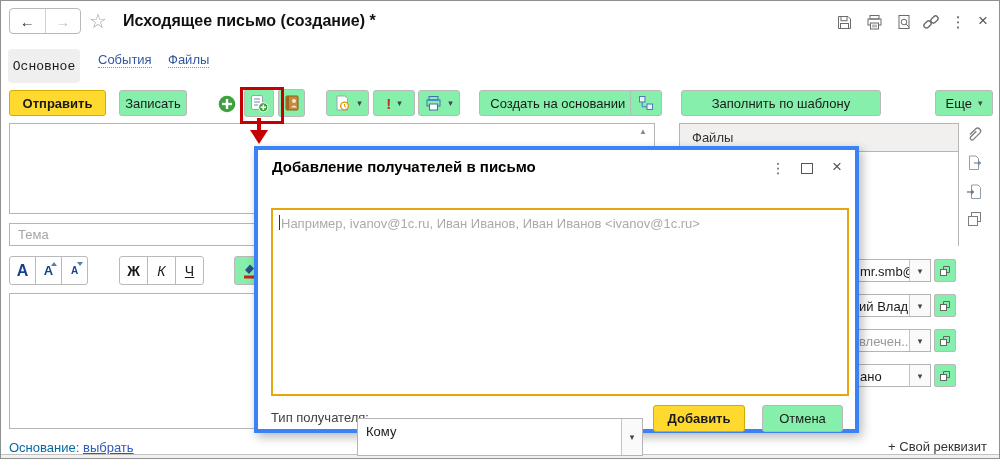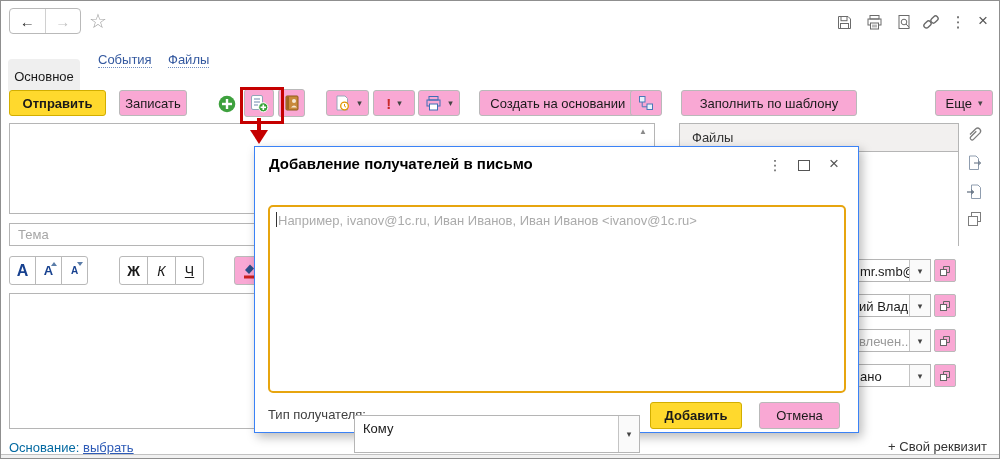--- a/index.html
+++ b/index.html
@@ -4,21 +4,21 @@
 <style>
   html,body{margin:0;padding:0;background:#e9e9e9;}
   .window{
     position:relative;width:1000px;height:459px;background:#fff;
     border:1px solid #8f8f8f;box-sizing:border-box;overflow:hidden;
     font-family:"Liberation Sans",sans-serif;font-size:13px;color:#1a1a1a;
   }
   .abs{position:absolute;box-sizing:border-box;}
   .btn{
     position:absolute;box-sizing:border-box;display:flex;align-items:center;justify-content:center;
-    height:26px;background:#f9a8d4;border:1px solid #b9b9b9;border-radius:3px;cursor:pointer;
+    height:26px;background:#86efac;border:1px solid #b9b9b9;border-radius:3px;cursor:pointer;
     font-size:13px;color:#1a1a1a;white-space:nowrap;
   }
   .btn-yellow{background:#ffd92d;border-color:#d2ae00;font-weight:700;}
   .icn{position:absolute;display:flex;align-items:center;justify-content:center;cursor:pointer;}
   .fieldbox{position:absolute;background:#fff;border:1px solid #b5b5b5;box-sizing:border-box;}
   .tab-link{position:absolute;color:#33589f;cursor:pointer;border-bottom:1px dotted #6f8cc0;line-height:15px;}
   .tab-active{
     position:absolute;background:#efefef;border-radius:4px;display:flex;align-items:center;justify-content:center;
   }
   .ddarrow{font-size:9px;color:#444;margin-left:6px;line-height:1;}
@@ -31,25 +31,25 @@
     width:27px;height:29px;border:1px solid #b9b9b9;margin-left:-1px;background:#fff;
     display:flex;align-items:center;justify-content:center;position:relative;cursor:pointer;box-sizing:border-box;
   }
   .fmt:first-child{margin-left:0;border-radius:3px 0 0 3px;}
   .fmt:last-child{border-radius:0 3px 3px 0;}
   .tri-up{position:absolute;top:5px;right:4px;width:0;height:0;border-left:3px solid transparent;border-right:3px solid transparent;border-bottom:4px solid #5a7ca8;}
   .tri-down{position:absolute;top:5px;right:4px;width:0;height:0;border-left:3px solid transparent;border-right:3px solid transparent;border-top:4px solid #5a7ca8;}
   .muted{color:#9a9a9a;}
   .dialog{
     position:absolute;left:253px;top:145px;width:605px;height:287px;background:#fff;
-    border:1px solid #3b82f6;box-shadow:3px 4px 10px rgba(0,0,0,0.28);z-index:10;box-sizing:border-box;
+    border:4px solid #3b82f6;box-shadow:3px 4px 10px rgba(0,0,0,0.28);z-index:10;box-sizing:border-box;
   }
   .dlg-textarea{
     position:absolute;left:13px;top:58px;width:578px;height:188px;box-sizing:border-box;
-    border:2px solid #e7a50f;border-radius:5px;padding:6px 8px;resize:none;outline:none;
+    border:2px solid #e7a50f;border-radius:0;padding:6px 8px;resize:none;outline:none;
     font-family:"Liberation Sans",sans-serif;font-size:13px;color:#222;
   }
   .dlg-textarea::placeholder{color:#ababab;}
   .subj-input{
     position:absolute;box-sizing:border-box;border:1px solid #b5b5b5;padding:0 8px;outline:none;
     font-family:"Liberation Sans",sans-serif;font-size:13px;color:#222;background:#fff;
   }
   .subj-input::placeholder{color:#a6a6a6;}
   .maxbox{display:inline-block;width:10px;height:9px;border:1.5px solid #555;}
   .annot{position:absolute;z-index:20;pointer-events:none;}
@@ -62,20 +62,21 @@
 
   <div class="abs" style="left:8px;top:7px;width:72px;height:26px;border:1px solid #b9b9b9;border-radius:4px;display:flex;">
     <div style="flex:1;display:flex;align-items:center;justify-content:center;border-right:1px solid #d0d0d0;color:#333;font-size:15px;cursor:pointer;">
         <span>←</span>
       </div>
     <div style="flex:1;display:flex;align-items:center;justify-content:center;color:#c3c3c3;font-size:15px;">
         <span>→</span>
       </div>
   </div>
   <div class="abs" style="left:88px;top:8px;font-size:20px;color:#a3a3a3;cursor:pointer;">☆</div>
+  <div class="abs" style="left:122px;top:11px;font-size:16px;font-weight:700;color:#111;">Исходящее письмо (создание) *</div>
 
   <div class="icn" style="left:832px;top:10px;width:22px;height:22px;">
     <svg width="17" height="17" viewBox="0 0 17 17" fill="none" stroke="#6b6b6b">
         <path d="M2.5 2.5 H12 L14.5 5 V14.5 H2.5 z"></path>
         <rect x="5" y="2.5" width="6" height="4.2"></rect>
         <rect x="4.5" y="9.5" width="8" height="5"></rect>
       </svg>
   </div>
   <div class="icn" style="left:862px;top:10px;width:22px;height:22px;">
     <svg width="17" height="17" viewBox="0 0 17 17" fill="none" stroke="#6b6b6b">
@@ -95,21 +96,21 @@
   </div>
   <div class="icn" style="left:919px;top:10px;width:22px;height:22px;">
     <svg width="18" height="18" viewBox="0 0 18 18" fill="none" stroke="#6b6b6b" stroke-width="1.4">
         <rect x="1.5" y="9" width="8" height="5" rx="2.5" transform="rotate(-45 5.5 11.5)"></rect>
         <rect x="8.5" y="4" width="8" height="5" rx="2.5" transform="rotate(-45 12.5 6.5)"></rect>
       </svg>
   </div>
   <div class="icn" style="left:948px;top:10px;width:18px;height:22px;font-size:15px;color:#555;">⋮</div>
   <div class="icn" style="left:972px;top:9px;width:20px;height:22px;font-size:17px;color:#555;">×</div>
 
-  <div class="tab-active" style="left:7px;top:58px;width:72px;height:34px;">
+  <div class="tab-active" style="left:7px;top:48px;width:72px;height:34px;font-family:Liberation Mono, monospace;">
     <span>Основное</span>
   </div>
   <div class="tab-link" style="left:97px;top:51px;">События</div>
   <div class="tab-link" style="left:167px;top:51px;">Файлы</div>
 
   <div class="btn btn-yellow" style="left:8px;top:89px;width:97px;">Отправить</div>
   <div class="btn" style="left:118px;top:89px;width:68px;">Записать</div>
 
   <div class="icn" style="left:213px;top:91px;width:26px;height:23px;">
     <svg width="20" height="20" viewBox="0 0 20 20">
@@ -163,21 +164,21 @@
     <span>Создать на основании</span>
     <span class="ddarrow">▾</span>
   </div>
   <div class="btn" style="left:629px;top:89px;width:32px;">
     <svg width="18" height="18" viewBox="0 0 18 18">
       <rect x="2.5" y="2.5" width="5.5" height="5.5" fill="#eaf1fb" stroke="#4a78b8"></rect>
       <rect x="10" y="10" width="5.5" height="5.5" fill="#eaf1fb" stroke="#4a78b8"></rect>
       <path d="M5.2 8 V12.8 H10" fill="none" stroke="#4a78b8"></path>
     </svg>
   </div>
-  <div class="btn" style="left:680px;top:89px;width:176px;">Заполнить по шаблону</div>
+  <div class="btn" style="left:680px;top:89px;width:200px;">Заполнить по шаблону</div>
   <div class="btn" style="left:934px;top:89px;width:58px;">
     <span>Еще</span>
     <span class="ddarrow">▾</span>
   </div>
 
   <div class="fieldbox" style="left:8px;top:122px;width:646px;height:91px;"></div>
   <div class="abs" style="left:638px;top:126px;font-size:8px;color:#8a8a8a;cursor:pointer;">▲</div>
 
   <input class="subj-input" style="left: 8px; top: 222px; width: 646px; height: 23px;" placeholder="Тема">
 

